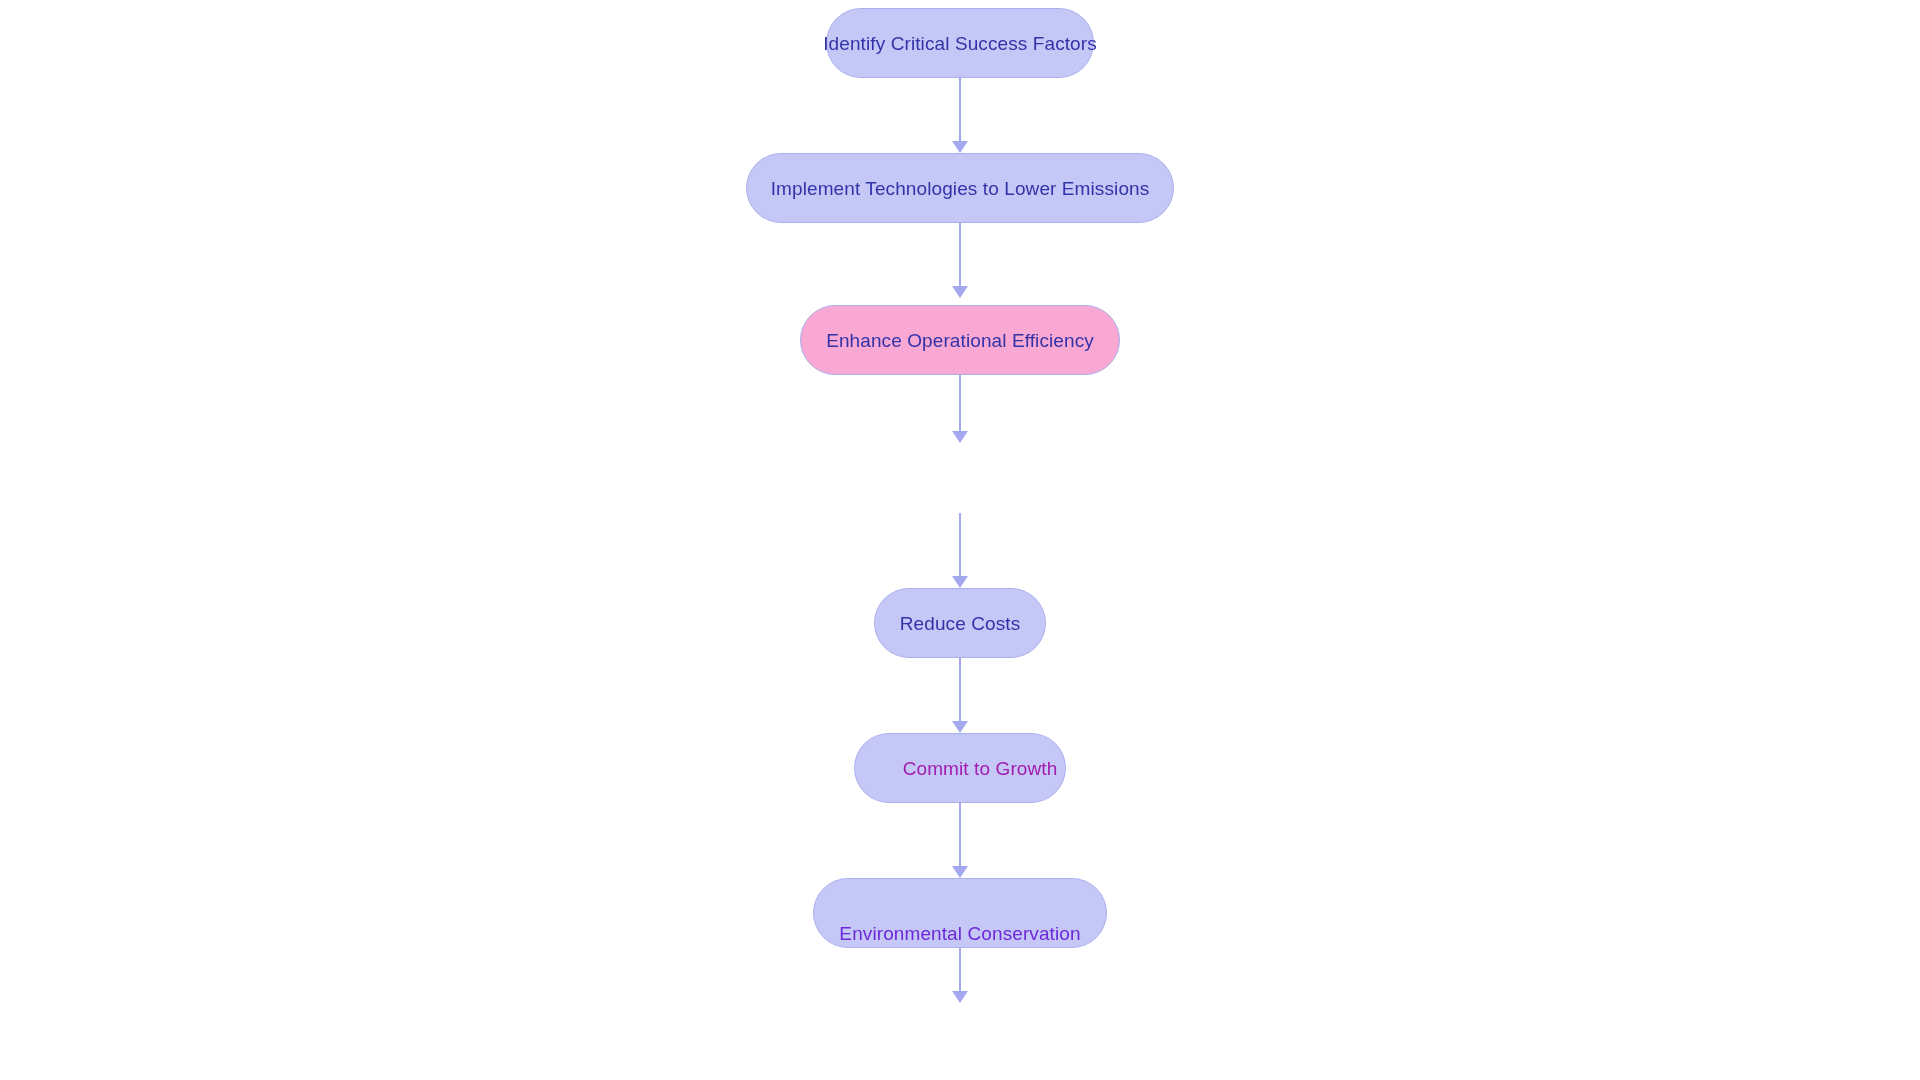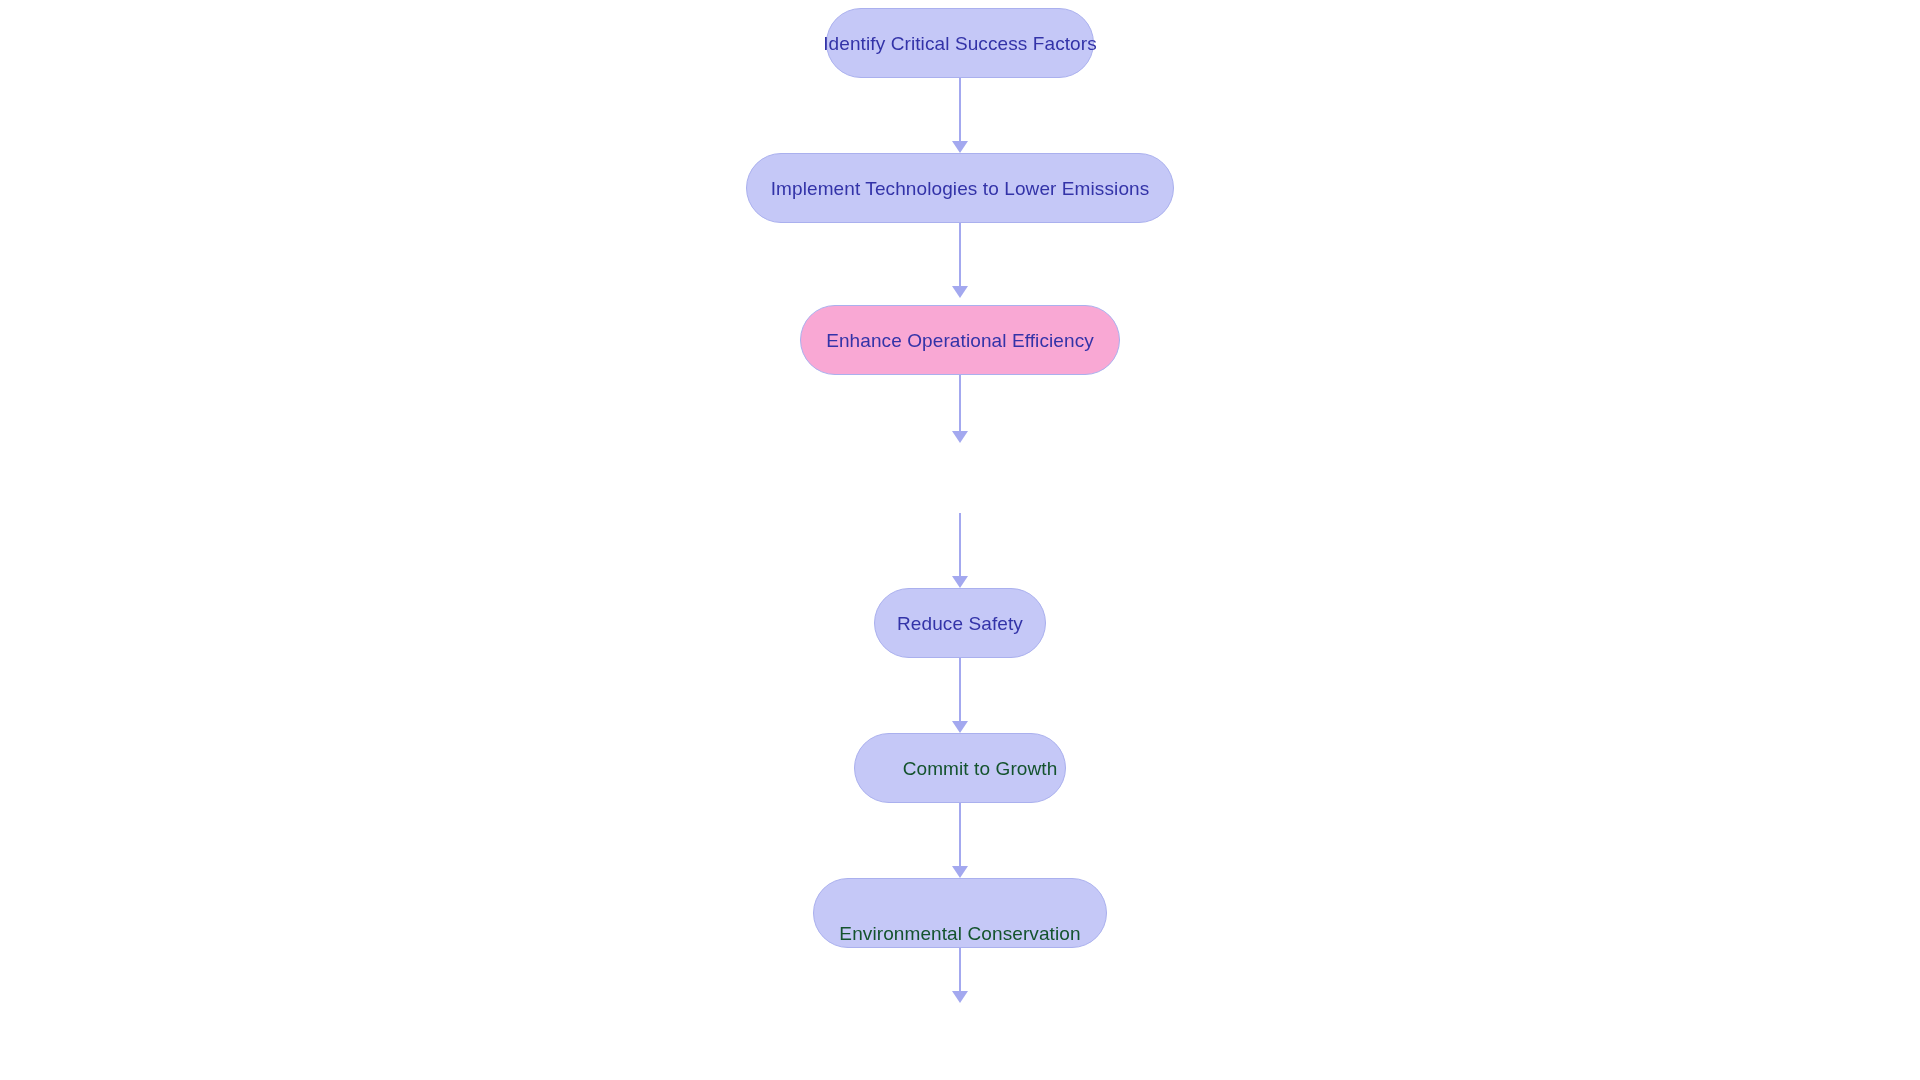--- a/index.html
+++ b/index.html
@@ -123,25 +123,25 @@
   <div class="node" style="top: 153px; width: 428px; background: rgb(197, 200, 247); border-color: rgb(170, 176, 238);">
     <span class="node-label" style="color: rgb(51, 51, 168);">Implement Technologies to Lower Emissions</span>
   </div>
 
   <div class="node" style="top: 297px; width: 320px; background: #f9a8d4; border-color: rgb(170, 176, 238); margin-top: 8px;">
     <span class="node-label" style="color: rgb(51, 51, 168);">Enhance Operational Efficiency</span>
   </div>
 
 
   <div class="node" style="top: 588px; width: 172px; background: rgb(197, 200, 247); border-color: rgb(170, 176, 238);">
-    <span class="node-label" style="color: rgb(51, 51, 168);">Reduce Safety</span>
+    <span class="node-label" style="color: rgb(51, 51, 168);">Reduce Costs</span>
   </div>
 
   <div class="node" style="top: 733px; width: 212px; background: rgb(197, 200, 247); border-color: rgb(170, 176, 238);">
-    <span class="node-label" style="color: #14532d; margin-left: 40px;">Commit to Growth</span>
+    <span class="node-label" style="color: #a21caf; margin-left: 40px;">Commit to Growth</span>
   </div>
 
   <div class="node" style="top: 878px; width: 294px; background: rgb(197, 200, 247); border-color: rgb(170, 176, 238);">
-    <span class="node-label" style="color: #14532d; margin-top: 40px;">Environmental Conservation</span>
+    <span class="node-label" style="color: #6d28d9; margin-top: 40px;">Environmental Conservation</span>
   </div>
 
 
 </div>
 
 </body></html>

